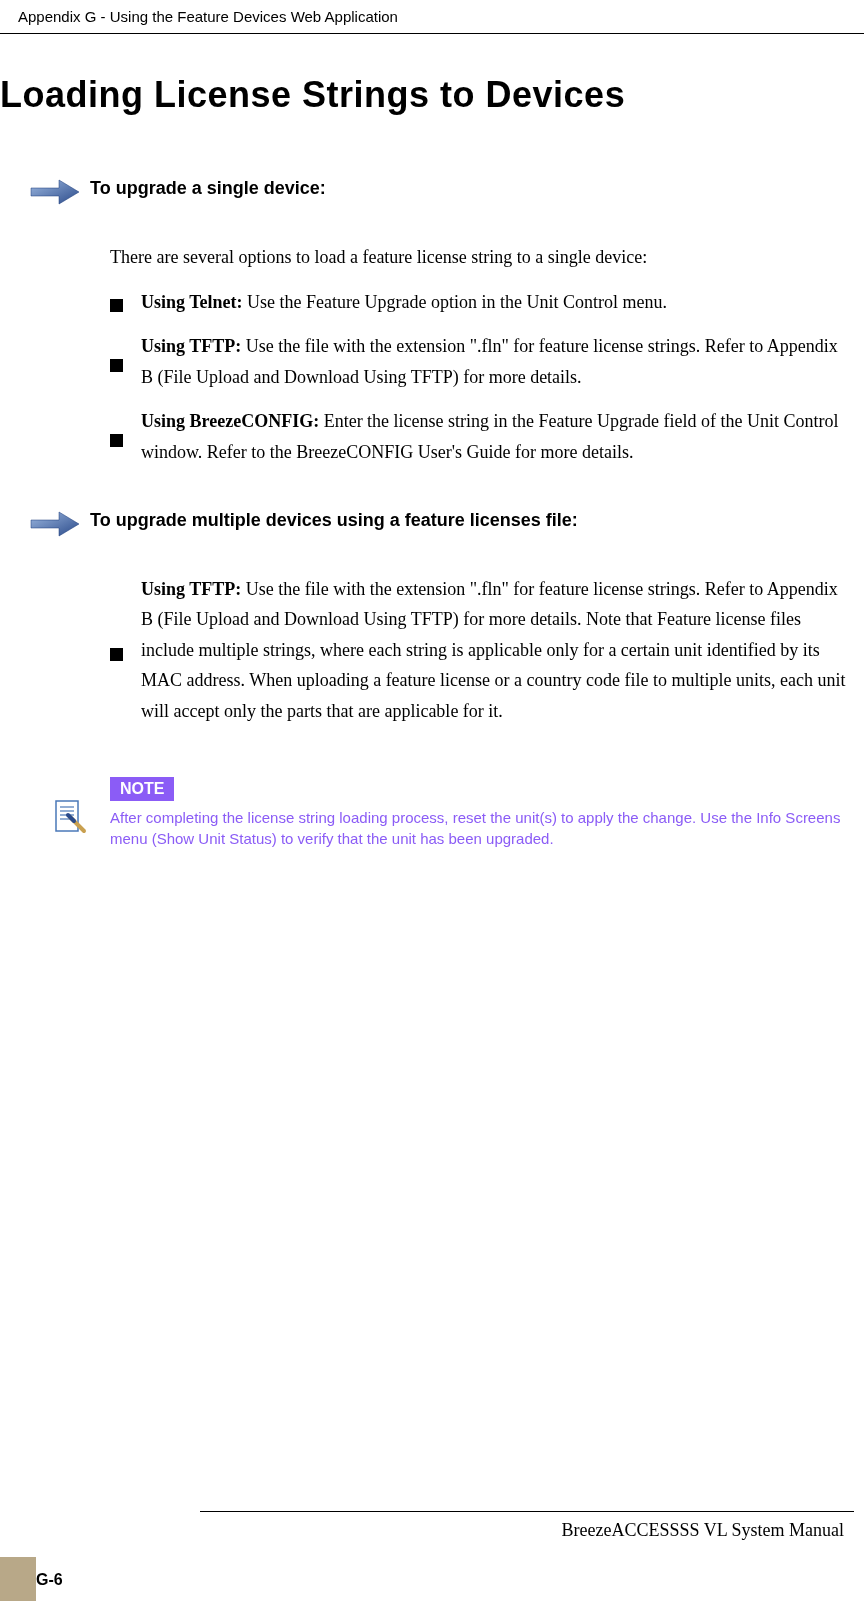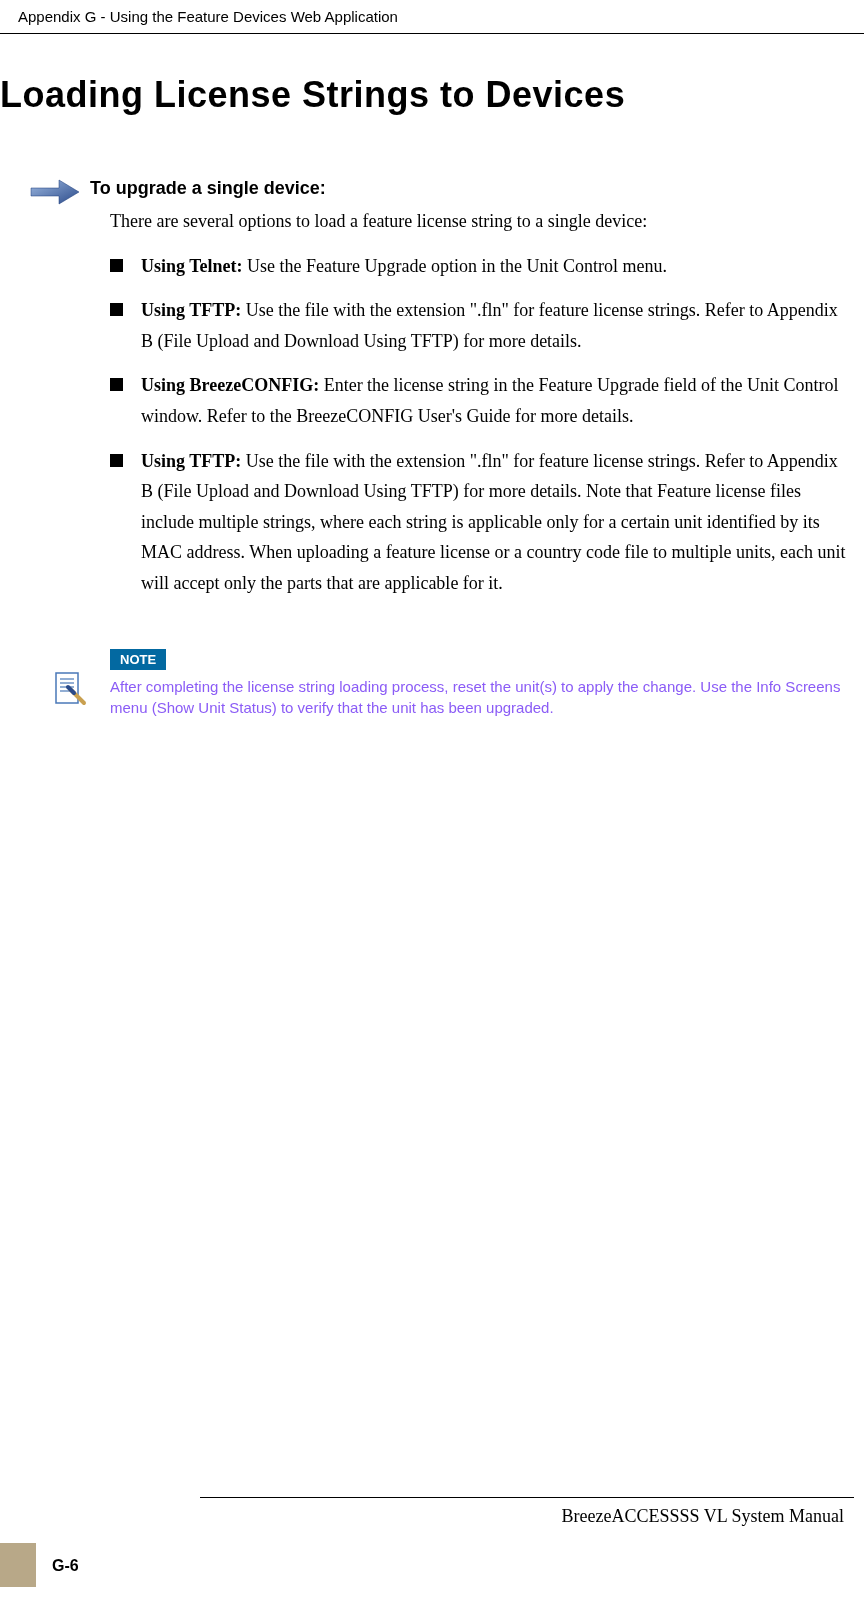--- a/index.html
+++ b/index.html
@@ -47,31 +47,33 @@
   .arrow-svg { width: 52px; height: 28px; }
   .arrow-heading {
     font-family: Arial, Helvetica, sans-serif;
     font-size: 18px;
     font-weight: bold;
     color: #000;
     padding-top: 2px;
   }
   .body-block {
     margin-left: 110px;
+    margin-top: 36px;
     font-size: 18px;
     line-height: 1.7;
     color: #000;
     padding-right: 10px;
   }
   .body-text {
     margin-bottom: 14px;
   }
   .bullet {
     display: flex;
     margin-bottom: 14px;
+    align-items: center;
   }
   .bullet .sq {
     width: 13px;
     height: 13px;
     background: #000;
     flex-shrink: 0;
     margin-top: 8px;
     margin-right: 18px;
   }
   .bullet .txt { flex: 1; }
@@ -90,37 +92,37 @@
   .note-icon {
     position: absolute;
     left: -60px;
     top: 20px;
     width: 40px;
     height: 40px;
   }
   .note-box { flex: 1; }
   .note-label {
     display: inline-block;
-    background: #0369a1;
+    background: #8b5cf6;
     color: #fff;
     font-family: Arial, Helvetica, sans-serif;
-    font-size: 13px;
+    font-size: 16px;
     font-weight: bold;
     padding: 3px 10px;
   }
   .note-text {
     font-family: Arial, Helvetica, sans-serif;
     font-size: 15px;
     line-height: 1.4;
     color: #8b5cf6;
     margin-top: 6px;
   }
   .footer {
     position: absolute;
-    bottom: 16px;
+    bottom: 2px;
     left: 0;
     right: 0;
     height: 90px;
     margin-top: 28px;
   }
   .footer-rule {
     border: none;
     border-top: 1px solid #000;
     margin: 0 10px 0 200px;
   }
@@ -139,21 +141,21 @@
   }
   .tan-block {
     width: 36px;
     height: 44px;
     background: #b8a888;
   }
   .page-num {
     font-family: Arial, Helvetica, sans-serif;
     font-weight: bold;
     font-size: 16px;
-    padding: 0 0 12px 16px;
+    padding: 0 0 12px 0;
   }
 </style>
 </head>
 <body>
 
 <div class="header-text">Appendix G - Using the Feature Devices Web Application</div>
 <hr class="header-rule">
 
 <div class="main">
   <h1 class="title">Loading License Strings to Devices</h1>
@@ -185,20 +187,28 @@
       <div class="sq"></div>
       <div class="txt"><span class="bold">Using TFTP:</span><span>  Use the file with the extension ".fln" for feature license strings. Refer to Appendix B (File Upload and Download Using TFTP) for more details.</span></div>
     </div>
 
     <div class="bullet">
       <div class="sq"></div>
       <div class="txt"><span class="bold">Using BreezeCONFIG:</span><span> Enter the license string in the Feature Upgrade field of the Unit Control window. Refer to the BreezeCONFIG User's Guide for more details.</span></div>
     </div>
   </div>
 
+  <div class="arrow-row secondary">
+    <div class="arrow-icon">
+      <svg class="arrow-svg" viewBox="0 0 52 28">
+        <polygon points="2,10 30,10 30,2 50,14 30,26 30,18 2,18" fill="url(#g1)" stroke="#1a3a7a" stroke-width="0.5"></polygon>
+      </svg>
+    </div>
+    <div class="arrow-heading">To upgrade multiple devices using a feature licenses file:</div>
+  </div>
 
   <div class="body-block">
     <div class="bullet">
       <div class="sq"></div>
       <div class="txt"><span class="bold">Using TFTP:</span><span>  Use the file with the extension ".fln" for feature license strings. Refer to Appendix B (File Upload and Download Using TFTP) for more details. Note that Feature license files include multiple strings, where each string is applicable only for a certain unit identified by its MAC address. When uploading a feature license or a country code file to multiple units, each unit will accept only the parts that are applicable for it.</span></div>
     </div>
 
   </div>
 
   <div class="note-row">

